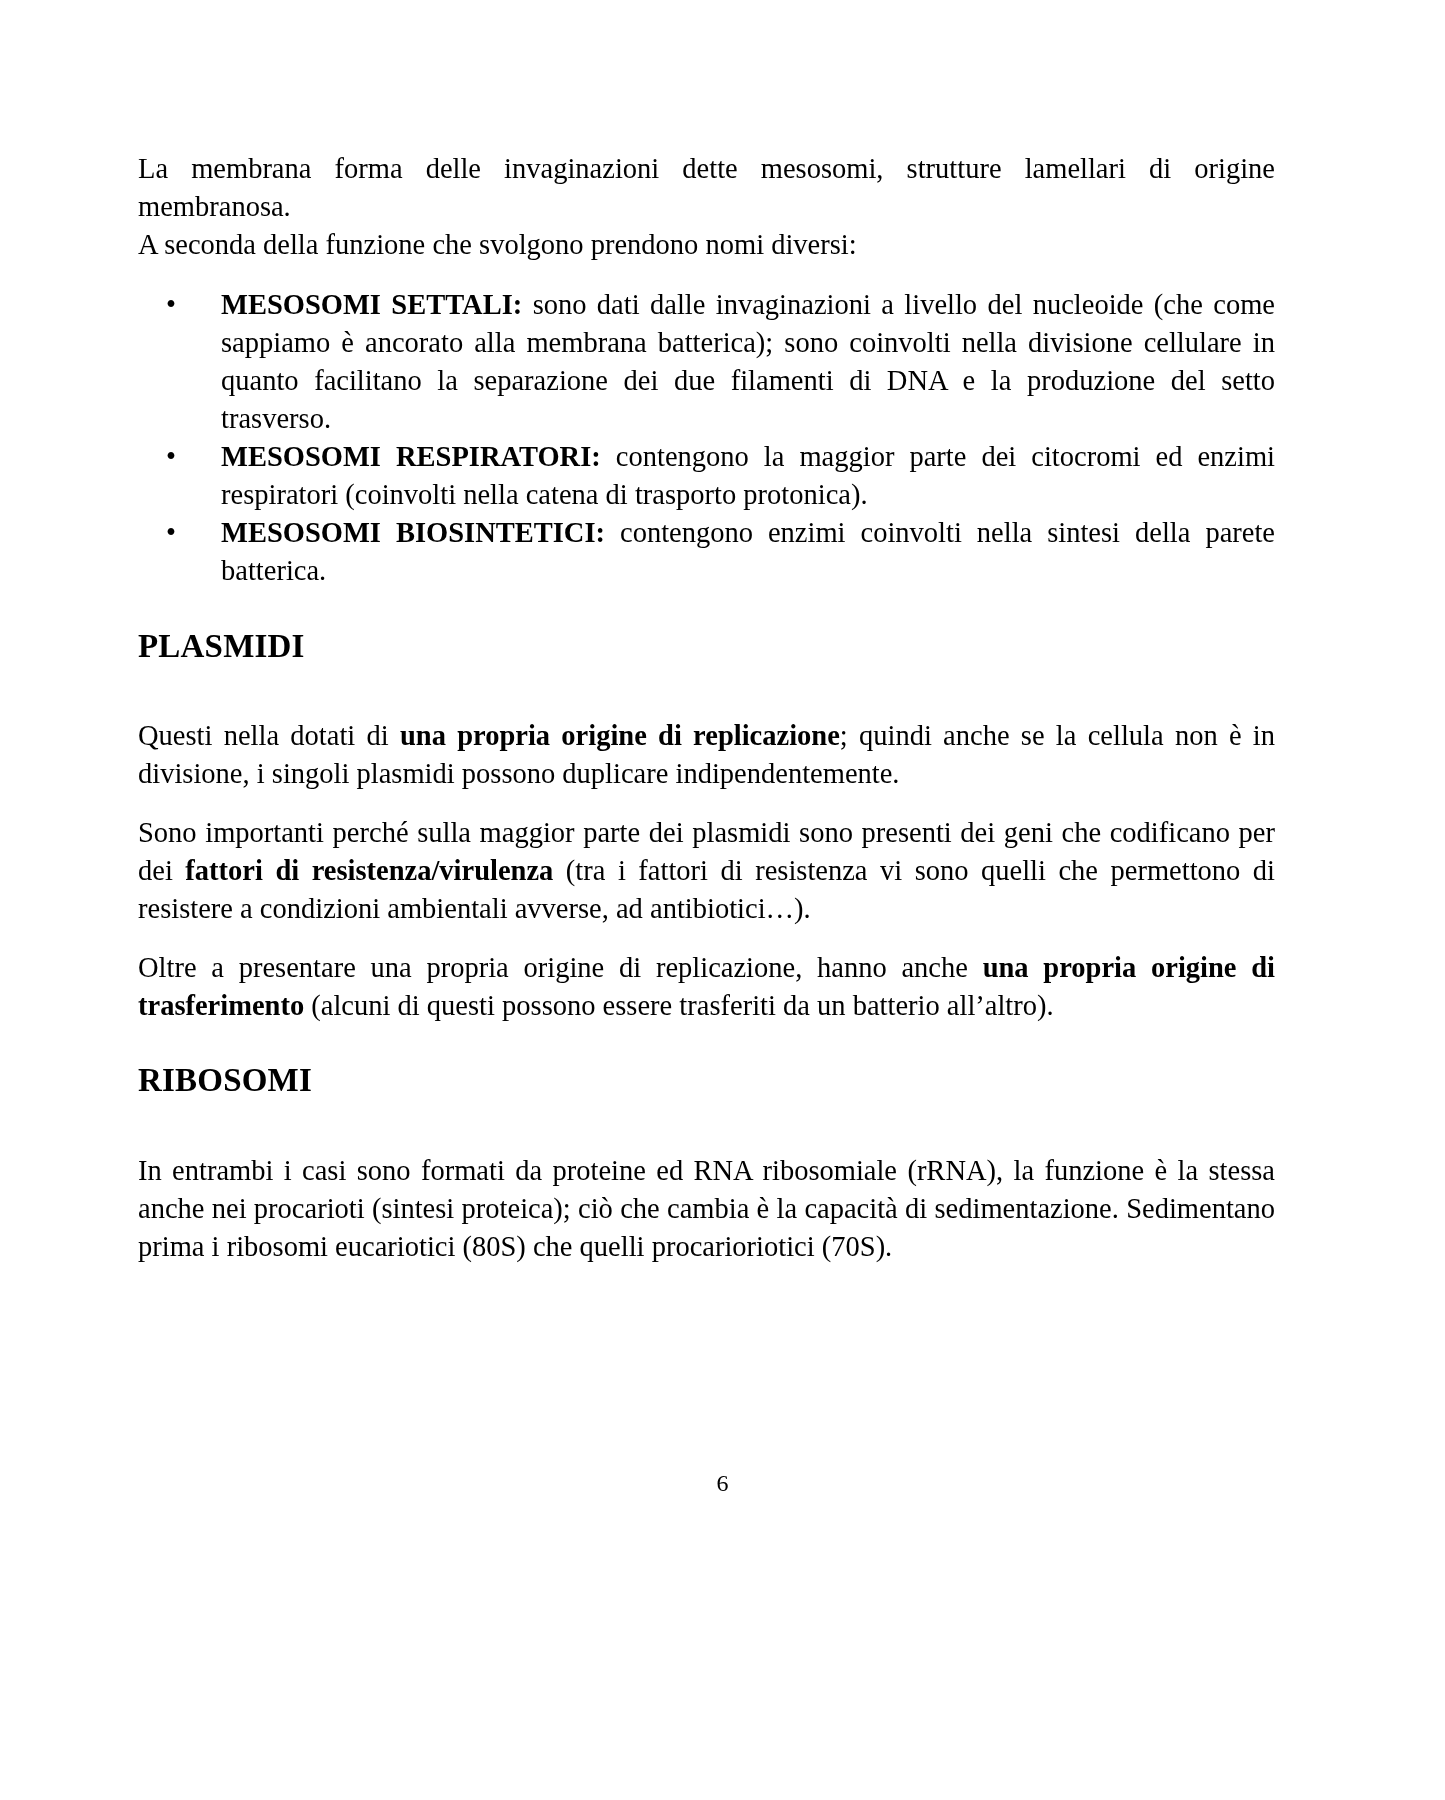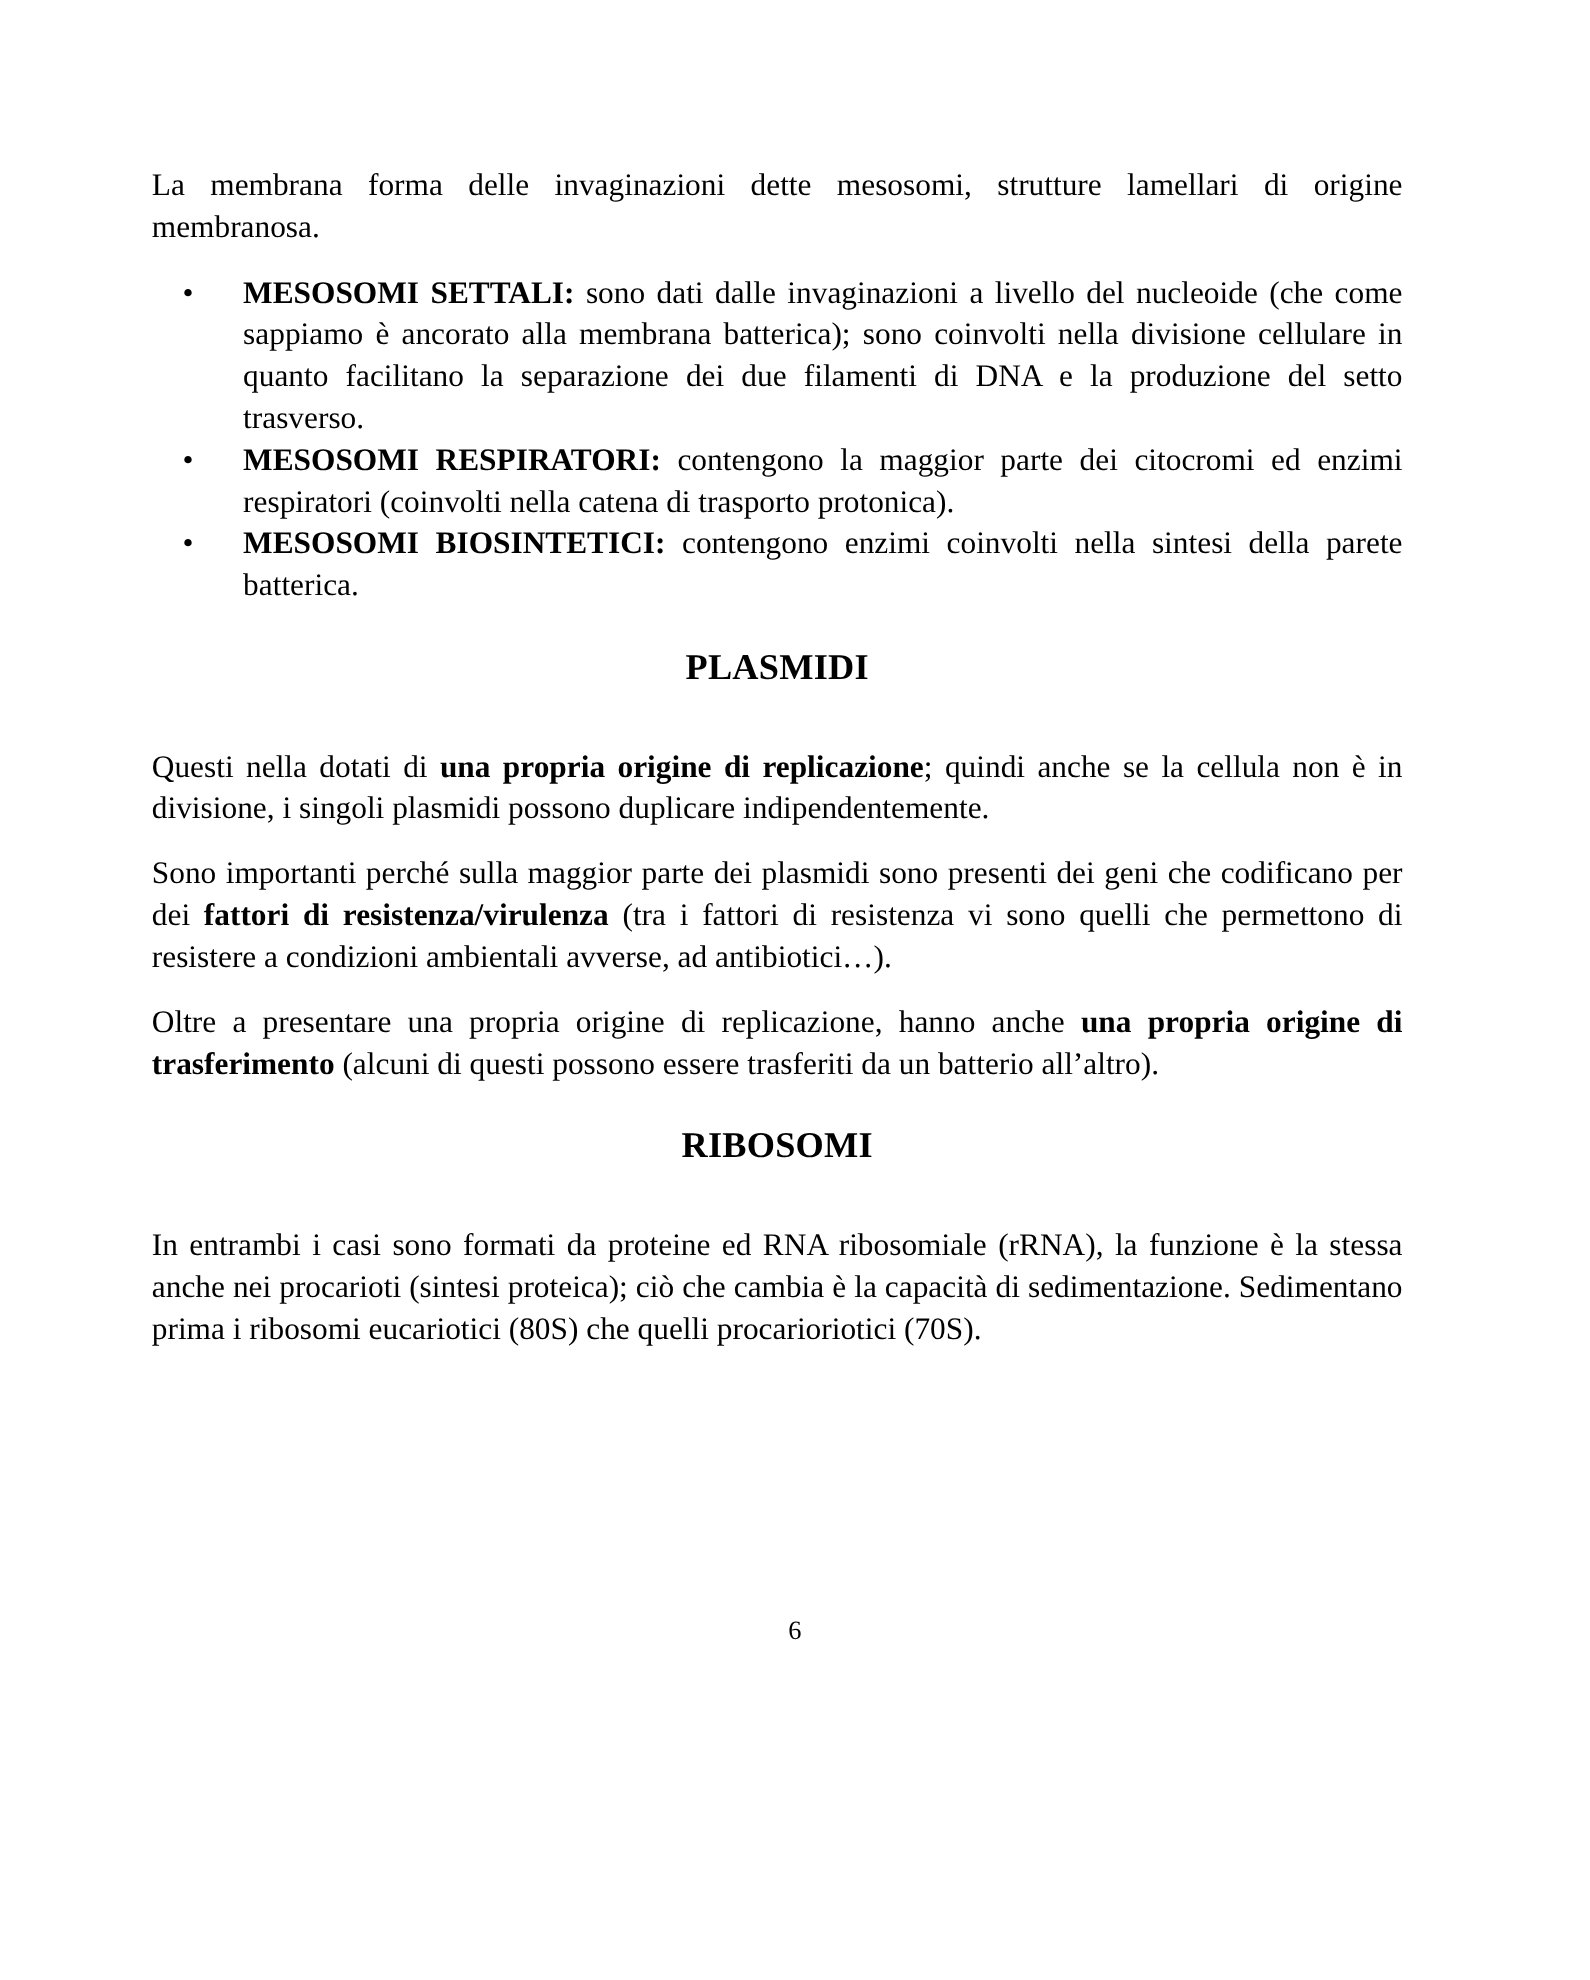--- a/index.html
+++ b/index.html
@@ -55,41 +55,41 @@
     top: 0;
     font-size: 28.5px;
     line-height: 1.335;
   }
   .heading {
     font-size: 33px;
     font-weight: bold;
     line-height: 1.2;
     margin: 0;
     letter-spacing: 0.2px;
-    text-align: center;
   }
   b, .b { font-weight: bold; font-family: Liberation Serif, serif; }
 
   .page-number {
     position: absolute;
     left: 0;
     right: 0;
     top: 1470px;
     text-align: center;
     font-size: 24px;
     font-family: "Liberation Serif", "DejaVu Serif", serif;
   }
 </style>
 </head>
 <body>
 
 <div class="page">
 
   <p class="body-text p-block">La membrana forma delle invaginazioni dette mesosomi, strutture lamellari di origine membranosa.</p>
 
+  <p class="body-text p-block">A seconda della funzione che svolgono prendono nomi diversi:</p>
 
   <ul class="bullets">
     <li>
       <span class="bullet-dot">•</span>
       <span class="b">MESOSOMI SETTALI:</span><span> sono dati dalle invaginazioni a livello del nucleoide (che come sappiamo è ancorato alla membrana batterica); sono coinvolti nella divisione cellulare in quanto facilitano la separazione dei due filamenti di DNA e la produzione del setto trasverso.</span>
     </li>
     <li>
       <span class="bullet-dot">•</span>
       <span class="b">MESOSOMI RESPIRATORI:</span><span> contengono la maggior parte dei citocromi ed enzimi respiratori (coinvolti nella catena di trasporto protonica).</span>
     </li>

